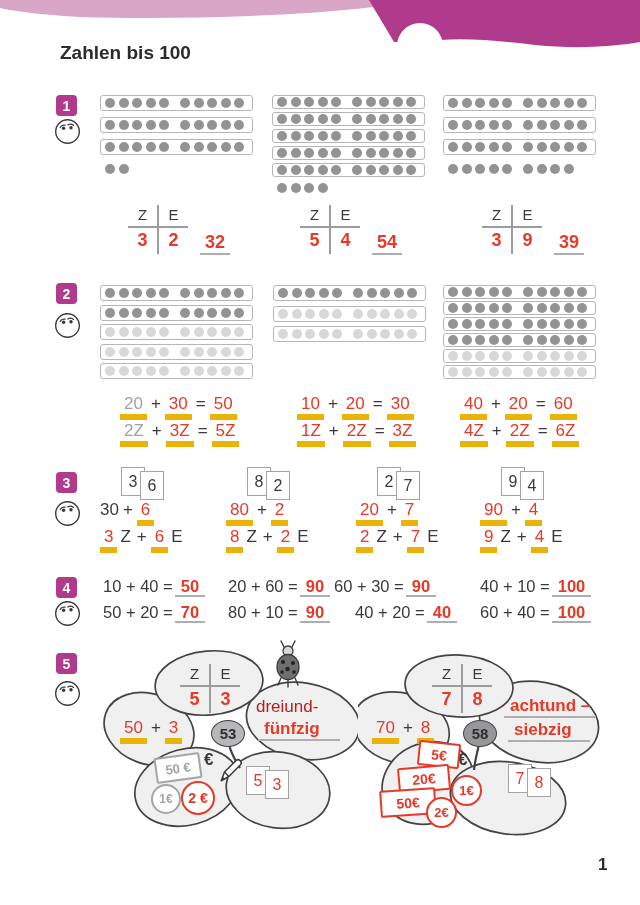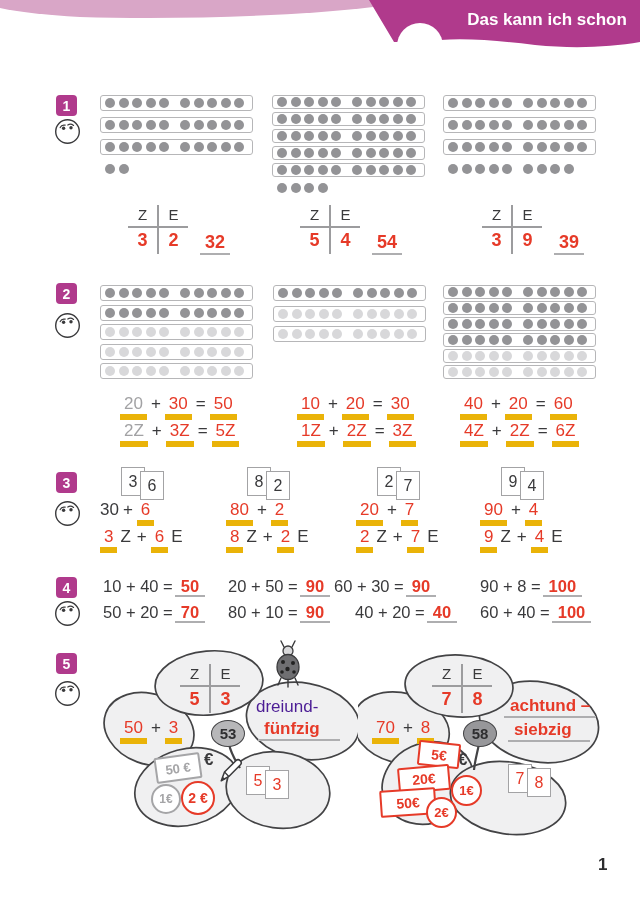--- a/index.html
+++ b/index.html
@@ -45,21 +45,21 @@
   .card.second{left:19px;top:4px;}
   .card.red{color:#e63a28;}
   
   .calc{position:absolute;font-size:16.5px;color:#3a3a3c;white-space:nowrap;text-align:right;}
   .calc .ans{color:#e63a28;font-weight:bold;border-bottom:2px solid #aeaeb0;padding:0 6px;margin-left:2px;}
   
   .flower{position:absolute;}
   .petals{position:absolute;left:0;top:0;}
   .f-ze{width:62px;}
   .word{position:absolute;font-size:17px;white-space:nowrap;}
-  .word.plain{color:#4c1d95;}
+  .word.plain{color:#b91c1c;}
   .word.red-u{color:#e63a28;font-weight:bold;border-bottom:2px solid #aeaeb0;padding:0 6px;min-width:70px;}
   .fcenter{position:absolute;width:32px;height:25px;border:1.5px solid #434345;border-radius:50%;
         display:flex;align-items:center;justify-content:center;font-size:15px;font-weight:600;color:#2e2e30;}
   .fcenter.light{background:#b7b7b9;}
   .fcenter.dark{background:#97979a;}
   .euro{position:absolute;font-size:17px;font-weight:bold;color:#3a3a3c;}
   .note{position:absolute;background:#fff;border:2px solid;border-radius:2px;
         display:flex;align-items:center;justify-content:center;font-weight:bold;}
   .coin{position:absolute;background:#fff;border:2px solid;border-radius:50%;
         display:flex;align-items:center;justify-content:center;font-weight:bold;}
@@ -70,21 +70,21 @@
 </head>
 <body>
 
 <div class="page">
 
   <svg class="hdr-svg" width="640" height="64" viewBox="0 0 640 64">
     <path d="M0,0 L373,0 L373,7 C300,16 180,20 80,17 C45,15 18,12 0,8 Z" fill="#d9a6c7"></path>
     <path d="M369,0 L640,0 L640,42 C610,47 575,49 535,45 C500,41 470,38 440,40 C420,41 405,42 394,42 Z" fill="#b03a8c"></path>
     <circle cx="420" cy="46" r="23" fill="#ffffff"></circle>
   </svg>
-  <div class="ribbon-text">Das kann ich schon</div>
+  <h1 class="title">Zahlen bis 100</h1>
 
   <div class="badge" style="top:95px">1</div>
   <svg class="smiley" style="top:118px" width="27" height="27" viewBox="0 0 27 27">
     <circle cx="13.5" cy="13.5" r="11.8" fill="#fff" stroke="#3a3a3c" stroke-width="1.4"></circle>
     <circle cx="9.6" cy="10.2" r="1.7" fill="#3a3a3c"></circle>
       <circle cx="17" cy="9.8" r="1.7" fill="#3a3a3c"></circle>
     <path d="M6.2,9.6 Q7.6,6.4 11.2,7.2 M13.8,7 Q16.6,5.2 19.6,7.4" fill="none" stroke="#3a3a3c" stroke-width="1.2" stroke-linecap="round"></path>
   </svg>
   <div class="dots" style="left:100px;top:95px;gap:6px">
       <div class="dot-row">
@@ -581,25 +581,25 @@
 
   <div class="badge" style="top:577px">4</div>
   <svg class="smiley" style="top:600px" width="27" height="27" viewBox="0 0 27 27">
     <circle cx="13.5" cy="13.5" r="11.8" fill="#fff" stroke="#3a3a3c" stroke-width="1.4"></circle>
     <circle cx="9.6" cy="10.2" r="1.7" fill="#3a3a3c"></circle>
       <circle cx="17" cy="9.8" r="1.7" fill="#3a3a3c"></circle>
     <path d="M6.2,9.6 Q7.6,6.4 11.2,7.2 M13.8,7 Q16.6,5.2 19.6,7.4" fill="none" stroke="#3a3a3c" stroke-width="1.2" stroke-linecap="round"></path>
   </svg>
   <div class="calc" style="left:103px;top:577px"><span class="expr">10 + 40 =</span><span class="ans">50</span></div>
   <div class="calc" style="left:103px;top:603px"><span class="expr">50 + 20 =</span><span class="ans">70</span></div>
-  <div class="calc" style="left:228px;top:577px"><span class="expr">20 + 50 =</span><span class="ans">90</span></div>
+  <div class="calc" style="left:228px;top:577px"><span class="expr">20 + 60 =</span><span class="ans">90</span></div>
   <div class="calc" style="left:228px;top:603px"><span class="expr">80 + 10 =</span><span class="ans">90</span></div>
   <div class="calc" style="left:334px;top:577px"><span class="expr">60 + 30 =</span><span class="ans">90</span></div>
   <div class="calc" style="left:355px;top:603px"><span class="expr">40 + 20 =</span><span class="ans">40</span></div>
-  <div class="calc" style="left:480px;top:577px"><span class="expr">90 + 8 =</span><span class="ans">100</span></div>
+  <div class="calc" style="left:480px;top:577px"><span class="expr">40 + 10 =</span><span class="ans">100</span></div>
   <div class="calc" style="left:480px;top:603px"><span class="expr">60 + 40 =</span><span class="ans">100</span></div>
 
   <div class="badge" style="top:653px">5</div>
   <svg class="smiley" style="top:680px" width="27" height="27" viewBox="0 0 27 27">
     <circle cx="13.5" cy="13.5" r="11.8" fill="#fff" stroke="#3a3a3c" stroke-width="1.4"></circle>
     <circle cx="9.6" cy="10.2" r="1.7" fill="#3a3a3c"></circle>
       <circle cx="17" cy="9.8" r="1.7" fill="#3a3a3c"></circle>
     <path d="M6.2,9.6 Q7.6,6.4 11.2,7.2 M13.8,7 Q16.6,5.2 19.6,7.4" fill="none" stroke="#3a3a3c" stroke-width="1.2" stroke-linecap="round"></path>
   </svg>
 

